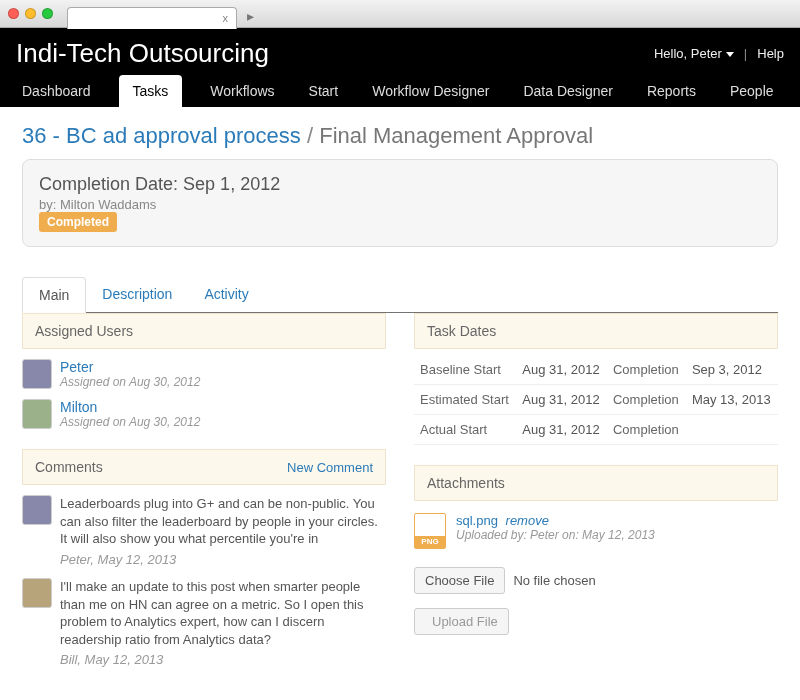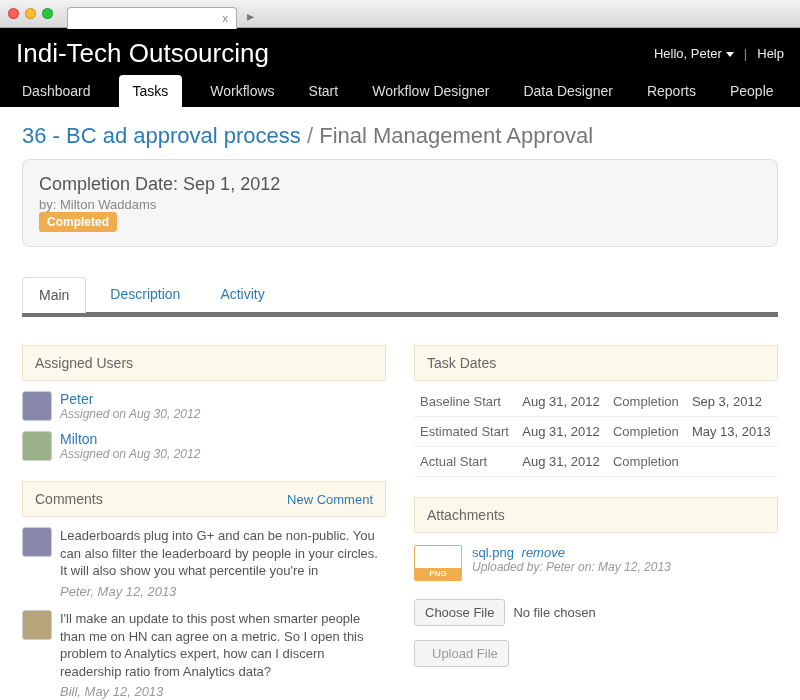--- a/index.html
+++ b/index.html
@@ -21,43 +21,43 @@
   .nav-item.active { background: #fff; color: #000; border-radius: 4px 4px 0 0; padding: 8px 14px; }
   .content { padding: 16px 22px 0 22px; }
   .breadcrumb { font-size: 22px; font-weight: 300; margin-bottom: 10px; }
   .breadcrumb a { color: #2b7bb9; text-decoration: none; }
   .breadcrumb .sep { color: #888; }
   .breadcrumb .current { color: #777; }
   .summary-box { border: 1px solid #ddd; border-radius: 8px; background: #f6f6f6; padding: 14px 16px; display: flex; justify-content: space-between; align-items: flex-start; flex-direction: column; }
   .summary-left .comp-date { font-size: 18px; color: #555; }
   .summary-left .by { color: #888; font-size: 13px; margin-top: 2px; }
   .badge { background: #f0ad4e; color: #fff; font-weight: bold; font-size: 12px; padding: 3px 8px; border-radius: 3px; }
-  .tabs { margin-top: 30px; border-bottom: 5px solid #737373; display: flex; gap: 8px; }
+  .tabs { margin-top: 30px; border-bottom: 1px solid #737373; display: flex; }
   .tab { padding: 9px 16px; font-size: 14px; color: #2b7bb9; cursor: pointer; }
   .tab.active { color: #555; border: 1px solid #ddd; border-bottom: 1px solid #fff; border-radius: 4px 4px 0 0; margin-bottom: -1px; background: #fff; }
-  .cols { display: flex; gap: 28px; margin-top: 28px; }
+  .cols { display: flex; gap: 28px; margin-top: 0; }
   .col-left { flex: 1; min-width: 0; }
   .col-right { flex: 1; min-width: 0; }
   .panel-head { background: #fdf8ec; border: 1px solid #eee4cd; padding: 9px 12px; font-size: 14px; color: #666; display: flex; justify-content: space-between; align-items: center; }
   .panel-head .link { color: #2b7bb9; font-size: 13px; cursor: pointer; }
   .user-row { display: flex; gap: 8px; margin-top: 10px; align-items: flex-start; }
   .avatar { width: 30px; height: 30px; border-radius: 3px; background: #88a; border: 1px solid #ccc; flex-shrink: 0; }
   .avatar.av2 { background: #9ab189; }
   .avatar.av3 { background: #b8a47a; }
   .user-info .uname { color: #2b7bb9; font-size: 14px; }
   .user-info .meta { color: #999; font-style: italic; font-size: 12px; }
   .comment { display: flex; gap: 8px; margin-top: 10px; }
   .comment-body { color: #555; font-size: 13px; line-height: 1.35; }
   .comment-meta { color: #999; font-style: italic; margin-top: 3px; }
   .dates-table { width: 100%; border-collapse: collapse; margin-top: 6px; font-size: 13px; }
   .dates-table td { padding: 7px 6px; border-bottom: 1px solid #eee; color: #555; }
   .dates-table td.lbl { color: #666; }
   .dates-table td.lbl2 { color: #666; }
   .attach-row { display: flex; gap: 10px; margin-top: 12px; align-items: flex-start; }
-  .file-icon { width: 48px; height: 36px; border: 1px solid #f0ad4e; border-radius: 2px; display: flex; align-items: flex-end; justify-content: center; font-size: 8px; font-weight: bold; color: #fff; padding-bottom: 2px; position: relative;}
+  .file-icon { width: 32px; height: 36px; border: 1px solid #f0ad4e; border-radius: 2px; display: flex; align-items: flex-end; justify-content: center; font-size: 8px; font-weight: bold; color: #fff; padding-bottom: 2px; position: relative;}
   .file-icon::before { content:""; position:absolute; bottom:0; left:0; right:0; height:12px; background:#f0ad4e;}
   .file-icon span { position: relative; z-index: 1;}
   .attach-info .fname { color: #2b7bb9; font-size: 13px; }
   .attach-info .fname .rem { font-style: italic; color: #2b7bb9; margin-left: 4px;}
   .attach-info .fmeta { color: #999; font-style: italic; font-size: 12px; }
   .file-picker { margin-top: 18px; display: flex; align-items: center; gap: 8px; }
   .btn { background: #f5f5f5; border: 1px solid #ccc; border-radius: 3px; padding: 5px 10px; font-size: 13px; color: #555; cursor: pointer; }
   .btn.upload { margin-top: 14px; color: #999; padding-left: 17px; }
   .no-file { color: #555; font-size: 13px; }
   .caret { display:inline-block; width:0; height:0; border-left:4px solid transparent; border-right:4px solid transparent; border-top:5px solid #fff; margin-left:4px; vertical-align: middle;}

